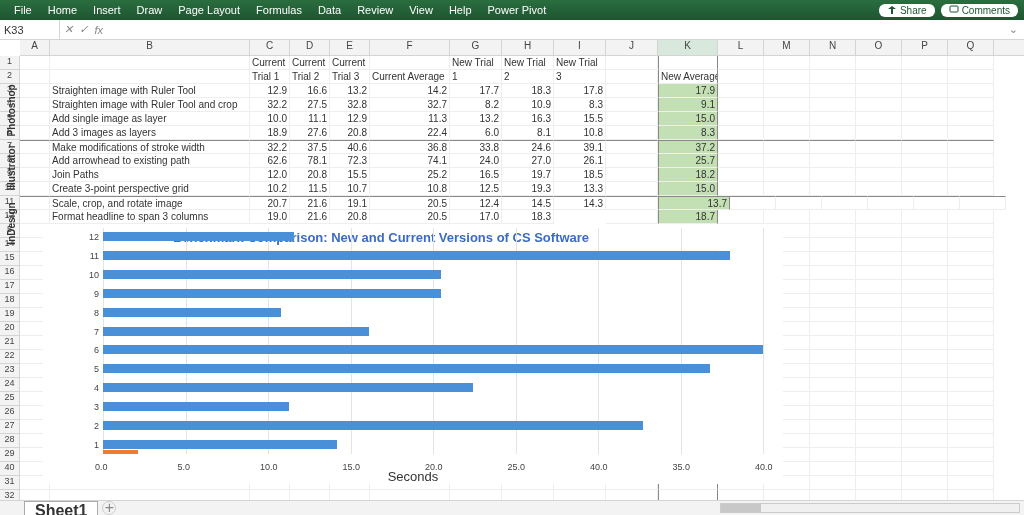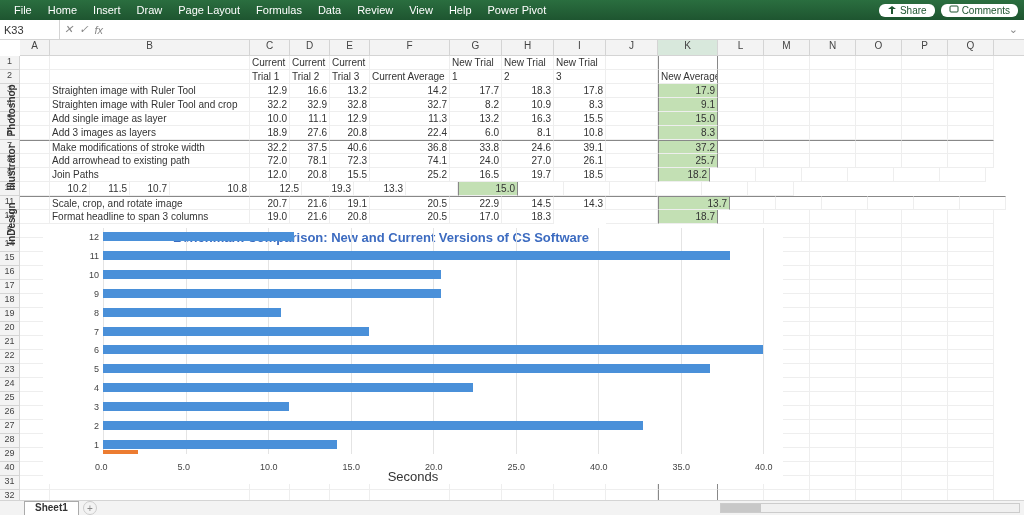--- a/index.html
+++ b/index.html
@@ -28,21 +28,21 @@
 .vlabel { position: absolute; transform: rotate(-90deg); transform-origin: center; font-weight: bold; font-size: 10px; }
 .chart { position: absolute; left: 43px; top: 184px; width: 740px; height: 260px; background: #fff; }
 .chart-title { position: absolute; top: 6px; left: 130px; color: #3c6bc0; font-weight: bold; font-size: 13px; }
 .chart-body { position: absolute; left: 30px; top: 4px; right: 10px; bottom: 30px; }
 .chart-bar { position: absolute; background: #4a90d9; height: 9px; }
 .chart-bar.orange { background: #ec7c31; height: 4px; }
 .chart-ylab { position: absolute; left: 0; font-size: 9px; color: #444; width: 26px; text-align: right; }
 .chart-xlab { position: absolute; bottom: 14px; font-size: 9px; color: #444; }
 .chart-xtitle { position: absolute; bottom: 0; left: 50%; transform: translateX(-50%); font-size: 13px; color: #333; }
 .gridline { position: absolute; top: 0; bottom: 0; width: 1px; background: #e4e4e4; }
-.sheet-tabs { position: absolute; bottom: 0; left: 0; right: 0; height: 15px; background: #f3f3f3; border-top: 1px solid #d4d4d4; display: flex; align-items: center; font-size: 10px; }
+.sheet-tabs { position: absolute; bottom: 0; left: 0; right: 0; height: 15px; background: #f3f3f3; border-top: 1px solid #d4d4d4; display: flex; align-items: center; font-size: 16px; }
 .sheet-tab { background: #fff; border: 1px solid #aaa; border-bottom: none; padding: 0 10px; height: 14px; margin-left: 24px; font-weight: bold; }
 .add-sheet { margin-left: 4px; color: #888; width: 14px; height: 14px; border: 1px solid #ccc; border-radius: 50%; display: flex; align-items: center; justify-content: center; }
 .scroll-h { position: absolute; right: 4px; bottom: 2px; width: 300px; height: 10px; background: #f0f0f0; border: 1px solid #ccc; }
 .scroll-h::before { content:""; position:absolute; left:0; width:40px; height:100%; background:#c8c8c8; }
 .border-top-thick .cell { border-top: 1px solid #888; }
 </style>
 </head>
 <body>
 
 <div class="titlebar">
@@ -183,21 +183,21 @@
         <div class="cell" style="width: 46px;"></div>
         <div class="cell" style="width: 46px;"></div>
         <div class="cell" style="width: 46px;"></div>
         <div class="cell" style="width: 46px;"></div>
         <div class="cell" style="width: 46px;"></div>
       </div>
       <div class="cell-row">
         <div class="cell" style="width: 30px;"></div>
         <div class="cell" style="width: 200px;">Straighten image with Ruler Tool and crop</div>
         <div class="cell num" style="width: 40px;">32.2</div>
-        <div class="cell num" style="width: 40px;">32.9</div>
+        <div class="cell num" style="width: 40px;">27.5</div>
         <div class="cell num" style="width: 40px;">32.8</div>
         <div class="cell num" style="width: 80px;">32.7</div>
         <div class="cell num" style="width: 52px;">8.2</div>
         <div class="cell num" style="width: 52px;">10.9</div>
         <div class="cell num" style="width: 52px;">8.3</div>
         <div class="cell" style="width: 52px;"></div>
         <div class="cell num green num sel-col" style="width: 60px;">9.1</div>
         <div class="cell" style="width: 46px;"></div>
         <div class="cell" style="width: 46px;"></div>
         <div class="cell" style="width: 46px;"></div>
@@ -258,21 +258,21 @@
         <div class="cell" style="width: 46px;"></div>
         <div class="cell" style="width: 46px;"></div>
         <div class="cell" style="width: 46px;"></div>
         <div class="cell" style="width: 46px;"></div>
         <div class="cell" style="width: 46px;"></div>
         <div class="cell" style="width: 46px;"></div>
       </div>
       <div class="cell-row">
         <div class="cell" style="width: 30px;"></div>
         <div class="cell" style="width: 200px;">Add arrowhead to existing path</div>
-        <div class="cell num" style="width: 40px;">72.0</div>
+        <div class="cell num" style="width: 40px;">62.6</div>
         <div class="cell num" style="width: 40px;">78.1</div>
         <div class="cell num" style="width: 40px;">72.3</div>
         <div class="cell num" style="width: 80px;">74.1</div>
         <div class="cell num" style="width: 52px;">24.0</div>
         <div class="cell num" style="width: 52px;">27.0</div>
         <div class="cell num" style="width: 52px;">26.1</div>
         <div class="cell" style="width: 52px;"></div>
         <div class="cell num green num sel-col" style="width: 60px;">25.7</div>
         <div class="cell" style="width: 46px;"></div>
         <div class="cell" style="width: 46px;"></div>
@@ -285,30 +285,31 @@
         <div class="cell" style="width: 30px;"></div>
         <div class="cell" style="width: 200px;">Join Paths</div>
         <div class="cell num" style="width: 40px;">12.0</div>
         <div class="cell num" style="width: 40px;">20.8</div>
         <div class="cell num" style="width: 40px;">15.5</div>
         <div class="cell num" style="width: 80px;">25.2</div>
         <div class="cell num" style="width: 52px;">16.5</div>
         <div class="cell num" style="width: 52px;">19.7</div>
         <div class="cell num" style="width: 52px;">18.5</div>
         <div class="cell" style="width: 52px;"></div>
-        <div class="cell num green num sel-col" style="width: 52px;">18.2</div>
-        <div class="cell" style="width: 46px;"></div>
-        <div class="cell" style="width: 46px;"></div>
-        <div class="cell" style="width: 46px;"></div>
-        <div class="cell" style="width: 46px;"></div>
-        <div class="cell" style="width: 46px;"></div>
-        <div class="cell" style="width: 46px;"></div>
-      </div>
-      <div class="cell-row">
-        <div class="cell" style="width: 30px;"></div>
+        <div class="cell num green num sel-col" style="width: 60px;">18.2</div>
+        <div class="cell" style="width: 46px;"></div>
+        <div class="cell" style="width: 46px;"></div>
+        <div class="cell" style="width: 46px;"></div>
+        <div class="cell" style="width: 46px;"></div>
+        <div class="cell" style="width: 46px;"></div>
+        <div class="cell" style="width: 46px;"></div>
+      </div>
+      <div class="cell-row">
+        <div class="cell" style="width: 30px;"></div>
+        <div class="cell" style="width: 200px;">Create 3-point perspective grid</div>
         <div class="cell num" style="width: 40px;">10.2</div>
         <div class="cell num" style="width: 40px;">11.5</div>
         <div class="cell num" style="width: 40px;">10.7</div>
         <div class="cell num" style="width: 80px;">10.8</div>
         <div class="cell num" style="width: 52px;">12.5</div>
         <div class="cell num" style="width: 52px;">19.3</div>
         <div class="cell num" style="width: 52px;">13.3</div>
         <div class="cell" style="width: 52px;"></div>
         <div class="cell num green num sel-col" style="width: 60px;">15.0</div>
         <div class="cell" style="width: 46px;"></div>
@@ -318,21 +319,21 @@
         <div class="cell" style="width: 46px;"></div>
         <div class="cell" style="width: 46px;"></div>
       </div>
       <div class="cell-row border-top-thick">
         <div class="cell" style="width: 30px;"></div>
         <div class="cell" style="width: 200px;">Scale, crop, and rotate image</div>
         <div class="cell num" style="width: 40px;">20.7</div>
         <div class="cell num" style="width: 40px;">21.6</div>
         <div class="cell num" style="width: 40px;">19.1</div>
         <div class="cell num" style="width: 80px;">20.5</div>
-        <div class="cell num" style="width: 52px;">22.9</div>
+        <div class="cell num" style="width: 52px;">12.4</div>
         <div class="cell num" style="width: 52px;">14.5</div>
         <div class="cell num" style="width: 52px;">14.3</div>
         <div class="cell" style="width: 52px;"></div>
         <div class="cell num green num sel-col" style="width: 72px;">13.7</div>
         <div class="cell" style="width: 46px;"></div>
         <div class="cell" style="width: 46px;"></div>
         <div class="cell" style="width: 46px;"></div>
         <div class="cell" style="width: 46px;"></div>
         <div class="cell" style="width: 46px;"></div>
         <div class="cell" style="width: 46px;"></div>

